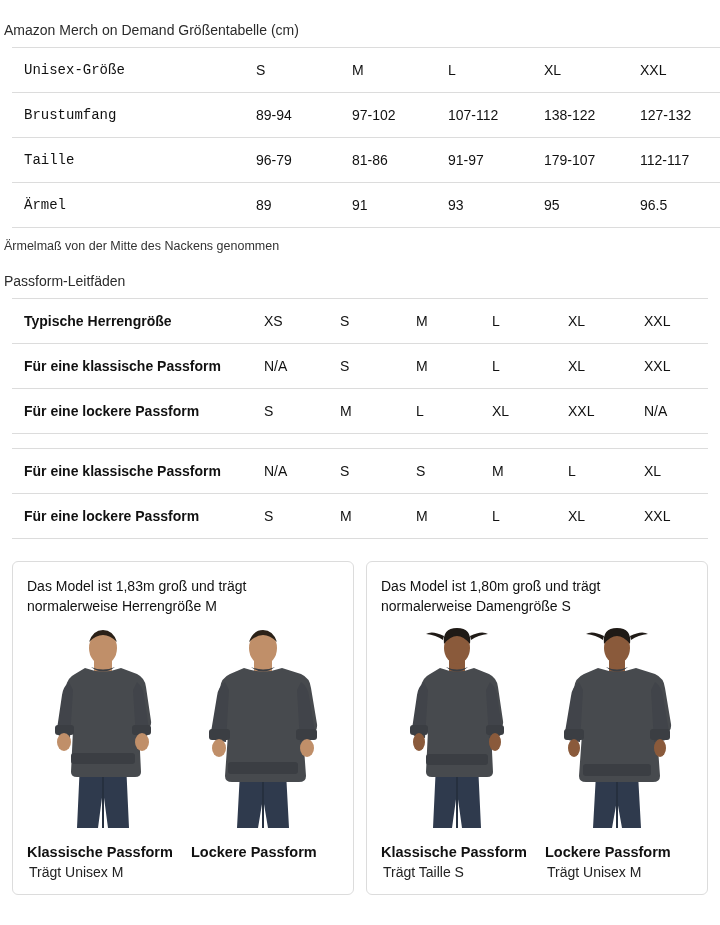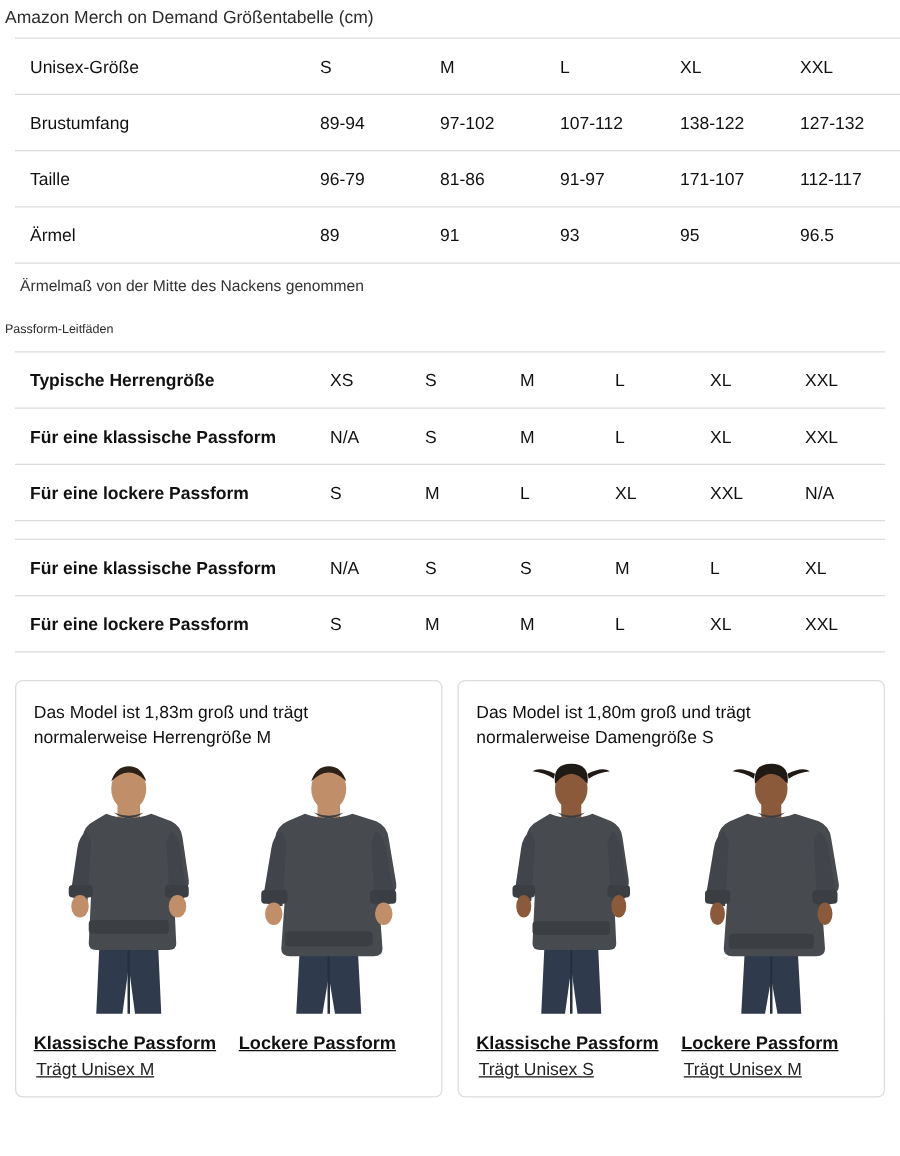--- a/index.html
+++ b/index.html
@@ -17,21 +17,21 @@
   }
   .page {
     width: 720px;
     height: 925px;
     position: relative;
     padding: 0;
   }
   .doc-title {
     font-size: 14px;
     color: #2b2b2b;
-    padding: 4px 0 8px 4px;
+    padding: 21px 0 8px 4px;
     line-height: 18px;
   }
   table.size-table {
     width: 696px;
     margin: 0 0 0 12px;
     border-collapse: collapse;
     table-layout: fixed;
   }
   table.size-table td {
     font-size: 14px;
@@ -39,33 +39,33 @@
     padding: 13px 8px 13px 12px;
     border-top: 1px solid #dcdcdc;
     border-bottom: 1px solid #dcdcdc;
     vertical-align: middle;
     line-height: 18px;
     white-space: nowrap;
   }
   table.size-table tr td { border-bottom: none; }
   table.size-table tr:last-child td { border-bottom: 1px solid #dcdcdc; }
   td.rowhead { width: 232px; }
-  .cm-table td.rowhead { width: 232px; }
+  .cm-table td.rowhead { width: 232px; font-family: Liberation Mono, monospace; }
   .cm-table td.val { width: 96px; }
   .fit-table td.rowhead { width: 240px; font-weight: bold; }
   .fit-table td.val { width: 76px; }
 
   .note {
     font-size: 12.5px;
     color: #333333;
-    padding: 10px 0 6px 16px;
+    padding: 10px 0 6px 4px;
     line-height: 16px;
   }
   .section-label {
-    font-size: 10px;
+    font-size: 14px;
     color: #2b2b2b;
     padding: 12px 0 8px 4px;
     line-height: 18px;
   }
   .spacer-14 { height: 14px; }
 
   .model-row {
     display: flex;
     gap: 12px;
     margin: 22px 12px 16px 12px;
@@ -96,21 +96,20 @@
     width: 50%;
     display: flex;
     justify-content: center;
     align-items: flex-end;
     height: 210px;
   }
   .captions {
     display: flex;
     gap: 16px;
     margin-top: 10px;
-    text-decoration: underline;
   }
   .cap-col { width: 50%; }
   .cap-title {
     font-size: 14.5px;
     font-weight: bold;
     color: #111111;
     line-height: 20px;
   }
   .cap-sub {
     font-size: 14px;
@@ -143,21 +142,21 @@
         <td class="val">97-102</td>
         <td class="val">107-112</td>
         <td class="val">138-122</td>
         <td class="val">127-132</td>
       </tr>
       <tr>
         <td class="rowhead">Taille</td>
         <td class="val">96-79</td>
         <td class="val">81-86</td>
         <td class="val">91-97</td>
-        <td class="val">171-107</td>
+        <td class="val">179-107</td>
         <td class="val">112-117</td>
       </tr>
       <tr>
         <td class="rowhead">Ärmel</td>
         <td class="val">89</td>
         <td class="val">91</td>
         <td class="val">93</td>
         <td class="val">95</td>
         <td class="val">96.5</td>
       </tr>
@@ -334,21 +333,21 @@
             <ellipse cx="118" cy="126" rx="6" ry="9" fill="#8a5a3b"></ellipse>
             <rect x="41" y="142" width="68" height="12" rx="3" fill="#3b3e43"></rect>
             <path d="M64 45 q11 9 22 0 q-11 5 -22 0 Z" fill="#3b3e43"></path>
           </svg>
         </div>
 
       </div>
       <div class="captions">
         <div class="cap-col">
           <div class="cap-title">Klassische Passform</div>
-          <div class="cap-sub">Trägt Unisex S</div>
+          <div class="cap-sub">Trägt Taille S</div>
         </div>
         <div class="cap-col">
           <div class="cap-title">Lockere Passform</div>
           <div class="cap-sub">Trägt Unisex M</div>
         </div>
       </div>
     </div>
 
   </div>
 

